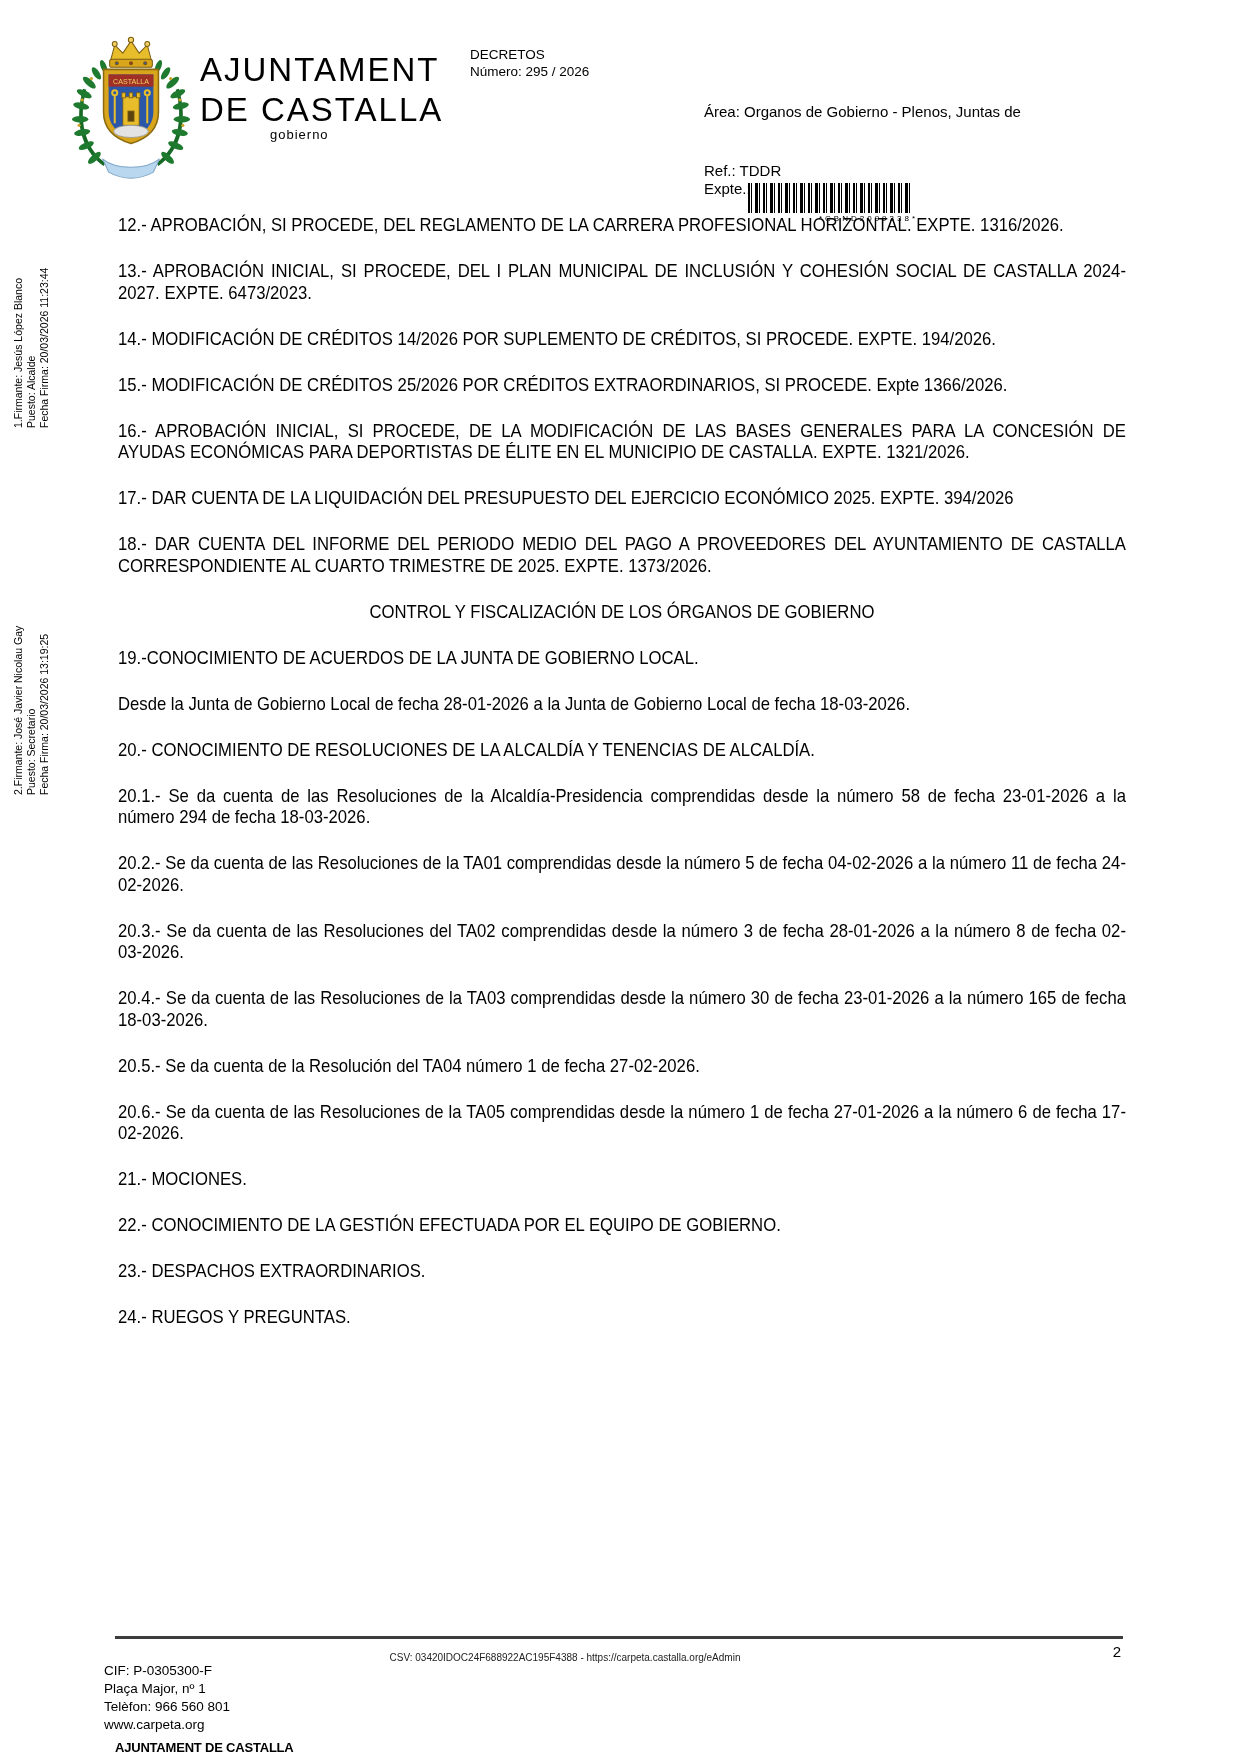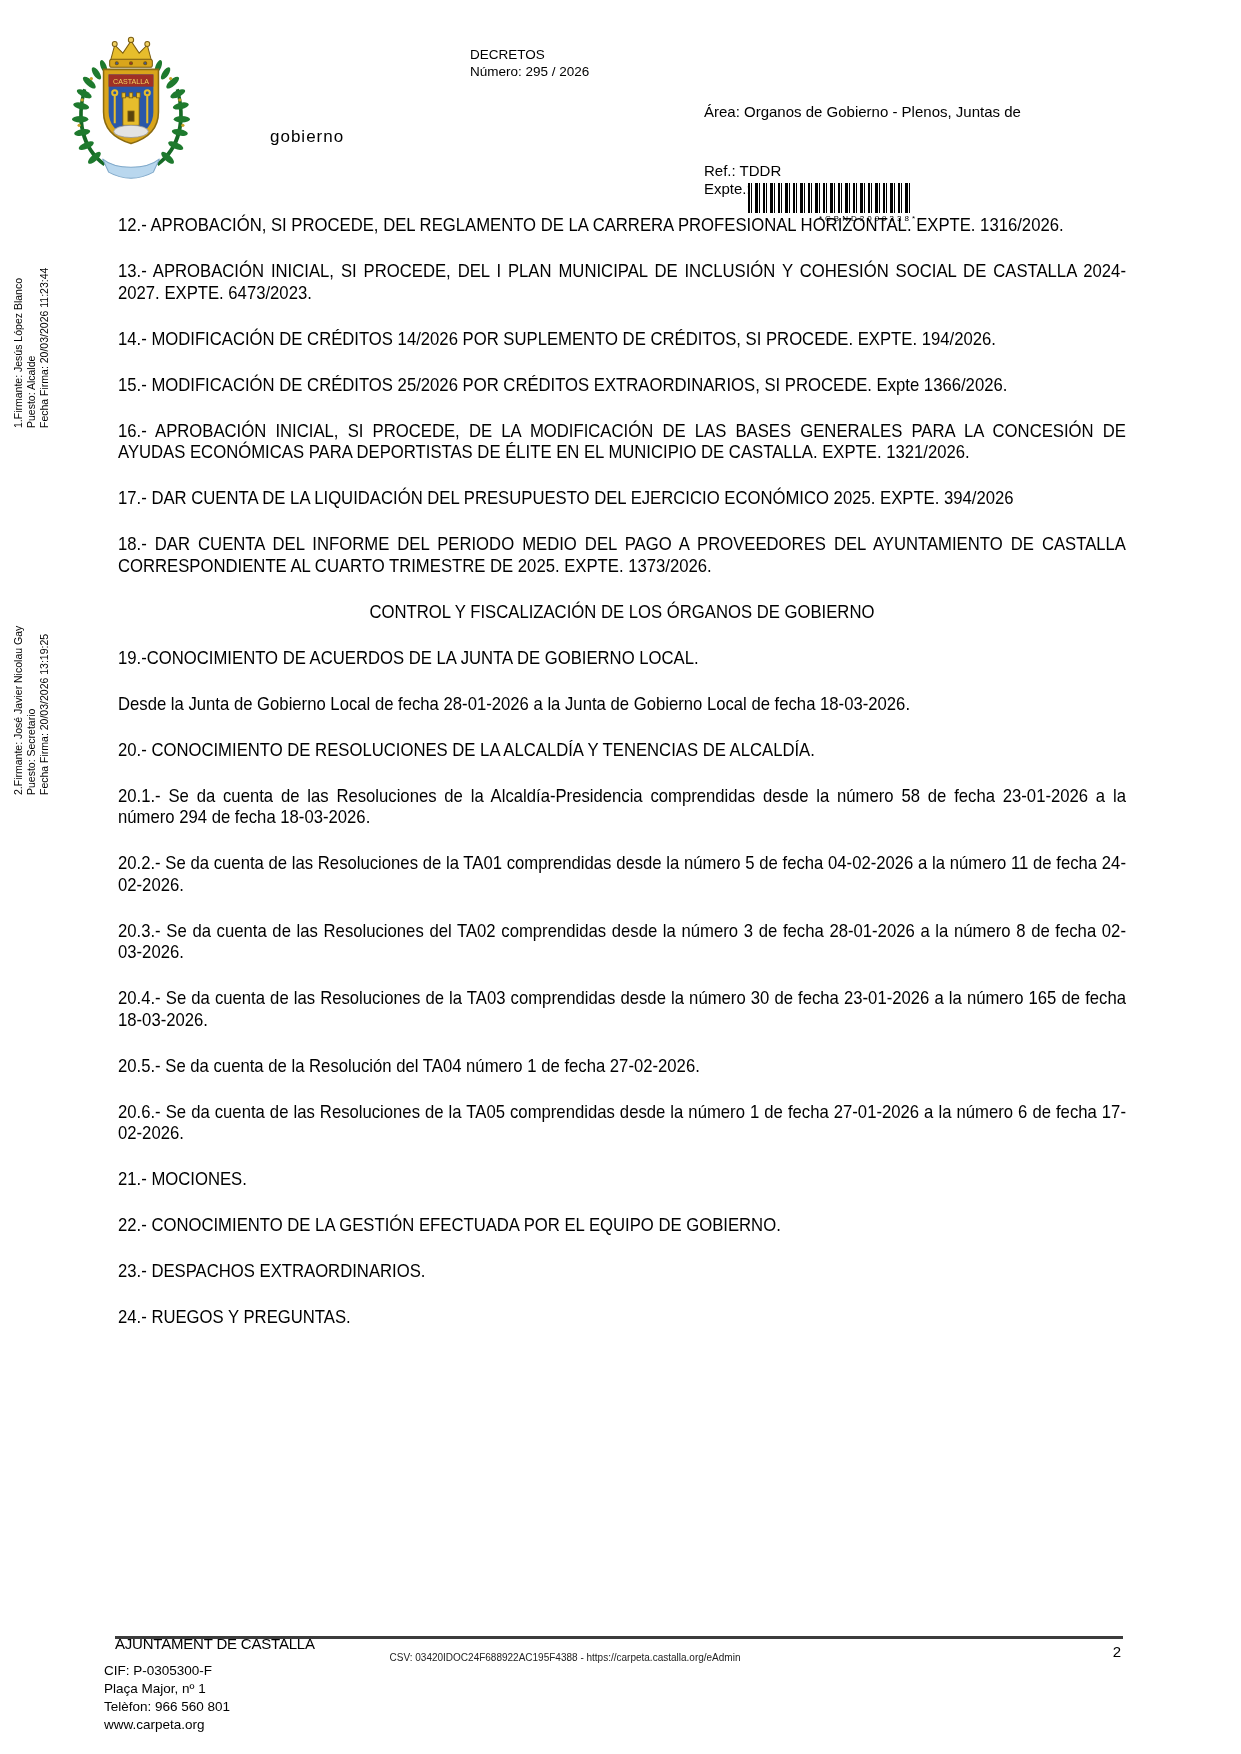--- a/index.html
+++ b/index.html
@@ -4,21 +4,21 @@
 <style>
   html,body{margin:0;padding:0;background:#888;}
   .page{
     position:relative;width:1241px;height:1754px;background:#ffffff;
     margin:0 auto;overflow:hidden;color:#000;
     font-family:"Liberation Sans",sans-serif;
   }
   
   .crest{position:absolute;left:70px;top:34px;width:122px;height:146px;}
   .org-title{position:absolute;left:200px;top:50px;font-size:33px;letter-spacing:2px;line-height:40px;white-space:nowrap;}
-  .org-sub{position:absolute;left:270px;top:127px;font-size:17px;letter-spacing:1px;}
+  .org-sub{position:absolute;left:270px;top:127px;font-size:13px;letter-spacing:1px;}
   .doc-type{position:absolute;left:470px;top:46px;font-size:13.5px;line-height:17px;}
   .hdr-right{position:absolute;left:704px;top:103px;font-size:15px;line-height:18px;width:400px;}
   .hdr-right .ref{margin-top:41px;}
   .barcode{
     position:absolute;left:748px;top:183px;width:162px;height:30px;
     background:repeating-linear-gradient(90deg,
       #000 0 2px,#fff 2px 3px,#000 3px 4px,#fff 4px 7px,
       #000 7px 10px,#fff 10px 11px,#000 11px 12px,#fff 12px 15px);
   }
   .barcode-caption{
@@ -35,21 +35,21 @@
   
   .doc-body{
     position:absolute;left:118px;top:214px;width:1148px;
     transform:scaleX(0.878);transform-origin:0 0;
     font-size:19px;line-height:21.5px;
   }
   .para{margin:0 0 24.5px 0;text-align:justify;}
   .para.center{text-align:center;}
   
   .footer-rule{position:absolute;left:115px;top:1636px;width:1008px;height:3px;background:#3c3c3c;}
-  .footer-org{position:absolute;left:115px;top:1635px;font-size:15px;font-weight:normal;letter-spacing:-0.2px;}
+  .footer-org{position:absolute;left:115px;top:1740px;font-size:13px;font-weight:bold;letter-spacing:-0.2px;}
   .footer-page{position:absolute;top:1643px;right:120px;font-size:15px;}
   .footer-lines{position:absolute;left:104px;top:1662px;font-size:13.5px;line-height:18px;}
   .footer-csv{position:absolute;left:115px;top:1652px;width:900px;text-align:center;font-size:10px;color:#222;}
 </style>
 </head>
 <body>
 
 <div class="page">
 
   <svg class="crest" viewBox="0 0 120 140" aria-hidden="true">
@@ -104,20 +104,24 @@
         <rect x="51" y="56" width="3.5" height="5"></rect>
         <rect x="58.2" y="56" width="3.5" height="5"></rect>
         <rect x="65.5" y="56" width="3.5" height="5"></rect>
         <rect x="57" y="74" width="6" height="10" fill="#5a430c"></rect>
       </g>
 
       <ellipse cx="60" cy="94" rx="17" ry="6" fill="#e3e3e3" stroke="#9a9a9a" stroke-width="0.8"></ellipse>
     </g>
   </svg>
 
+  <div class="org-title">
+    <div>AJUNTAMENT</div>
+    <div>DE CASTALLA</div>
+  </div>
   <div class="org-sub">gobierno</div>
 
   <div class="doc-type">
     <div>DECRETOS</div>
     <div>Número: 295 / 2026</div>
   </div>
 
   <div class="hdr-right">
     <div>Área: Organos de Gobierno - Plenos, Juntas de</div>
     <div class="ref">Ref.: TDDR</div>

